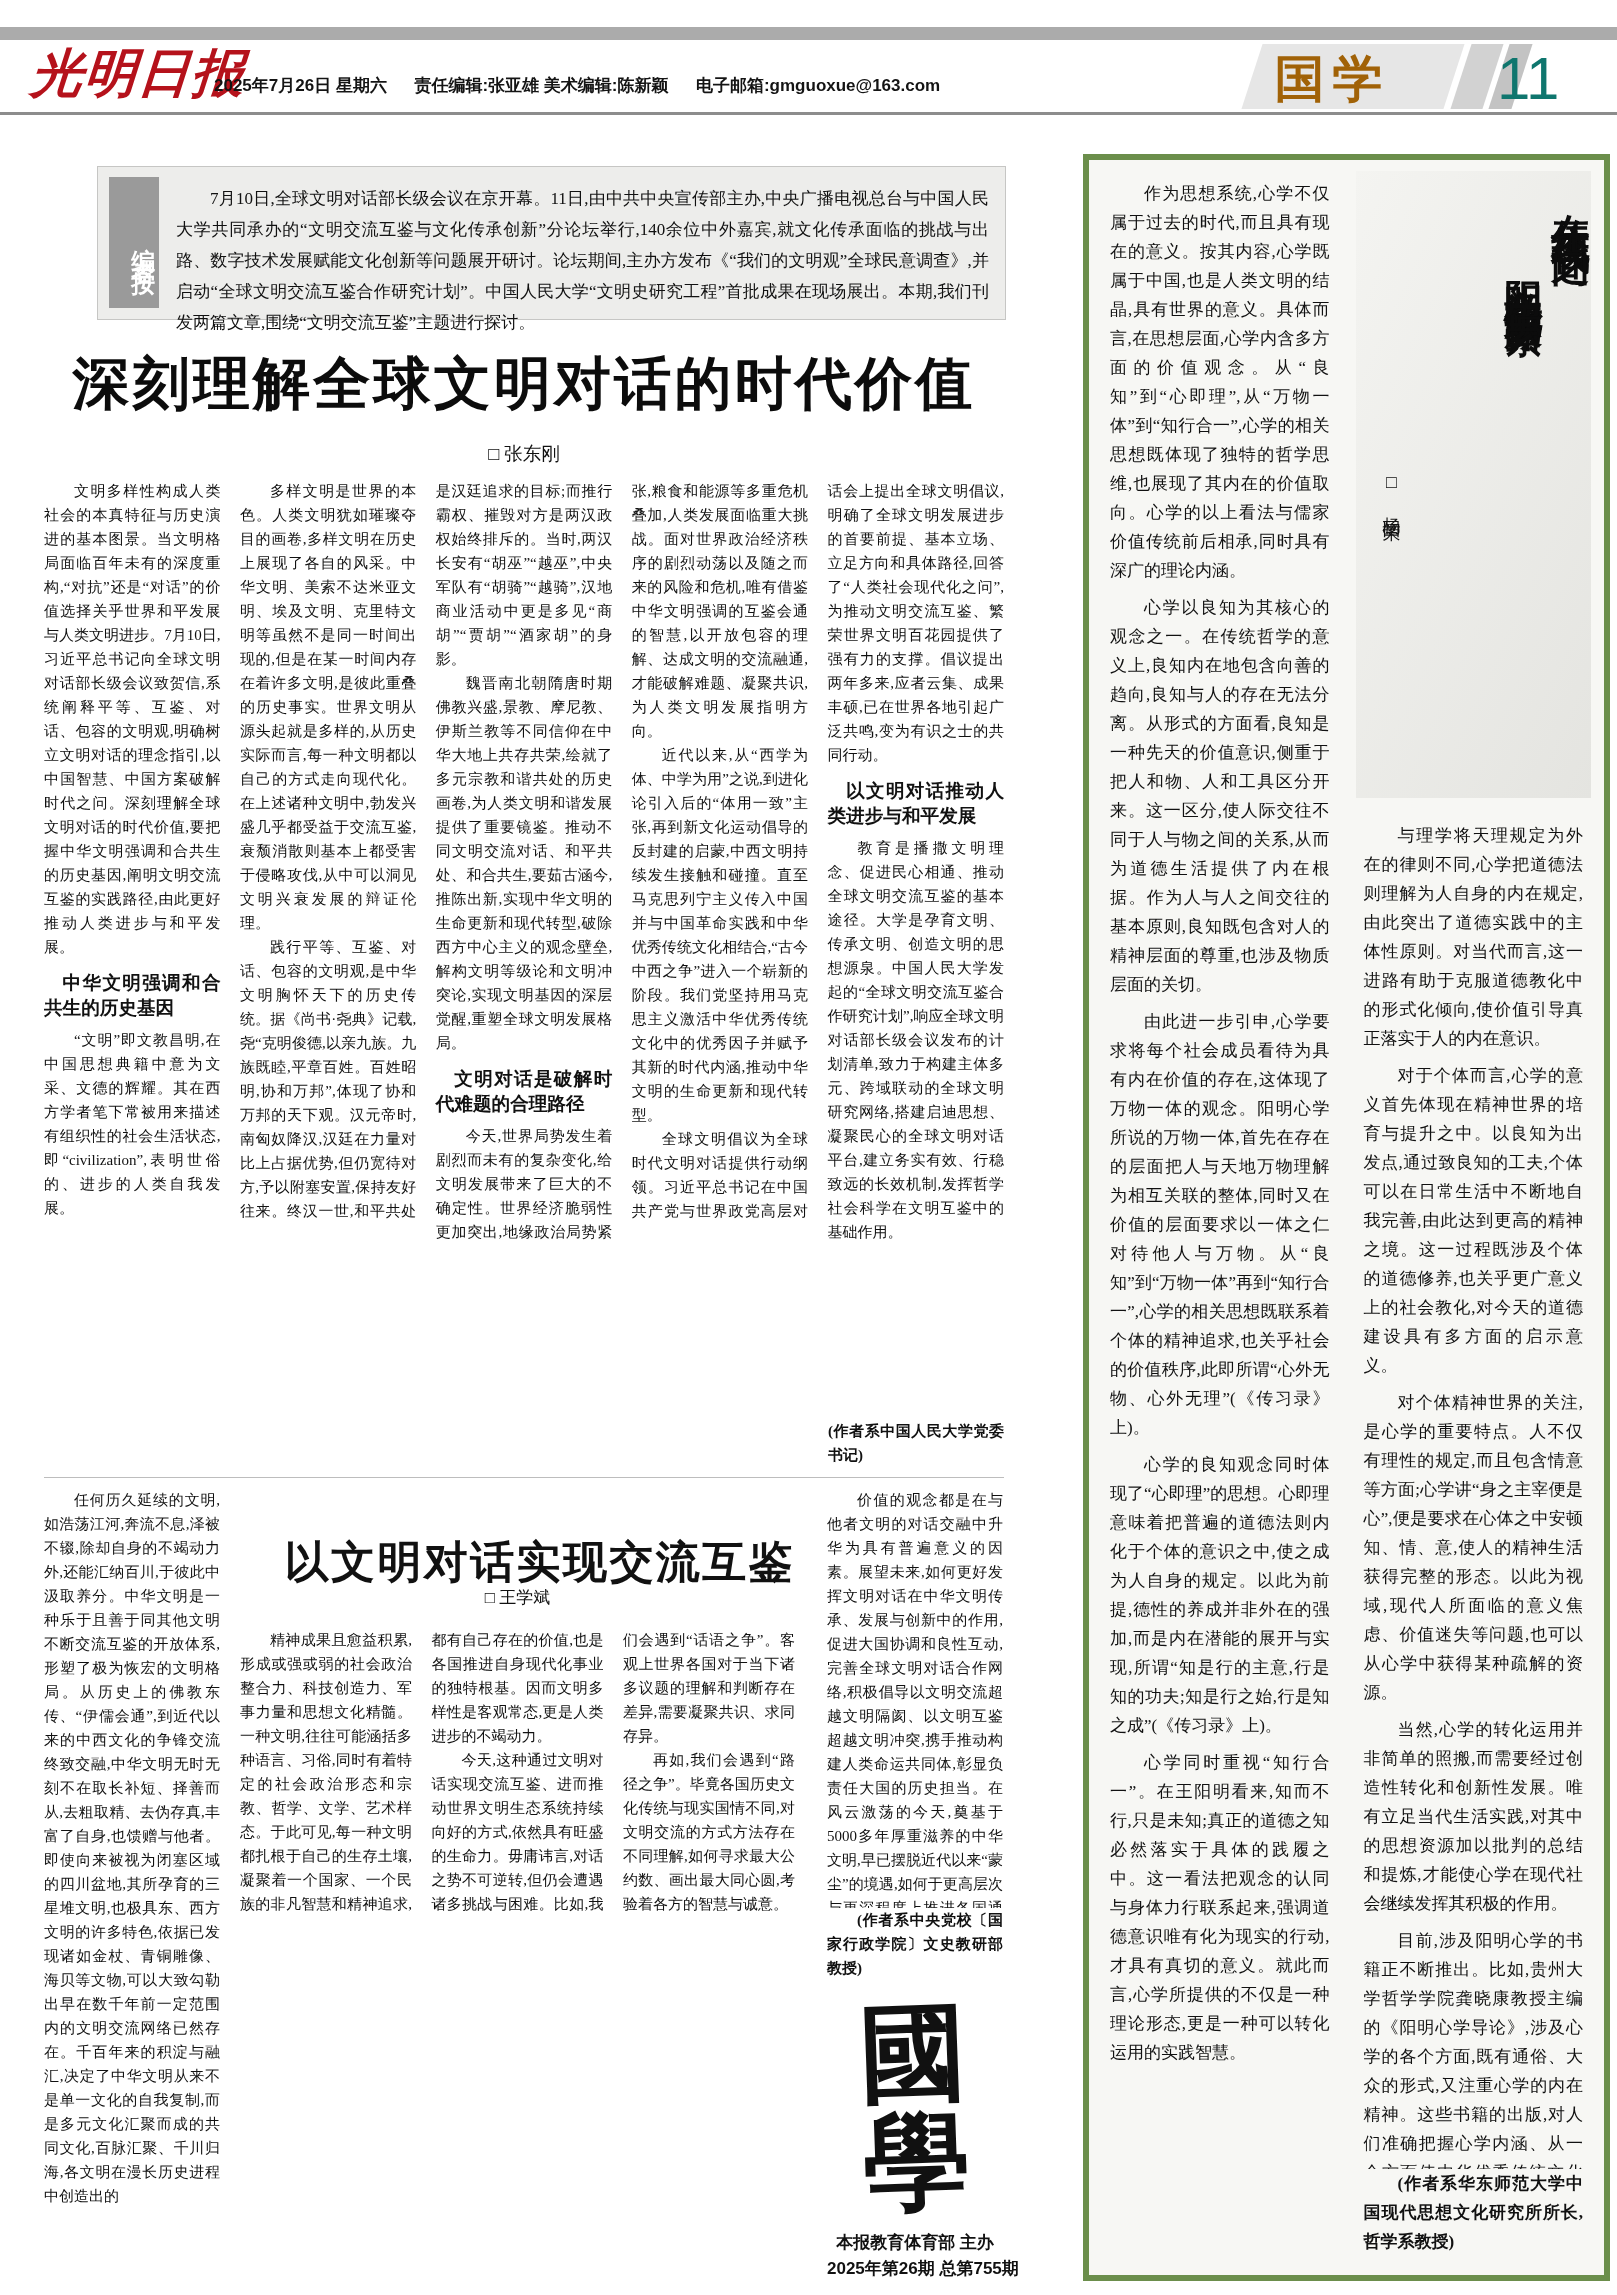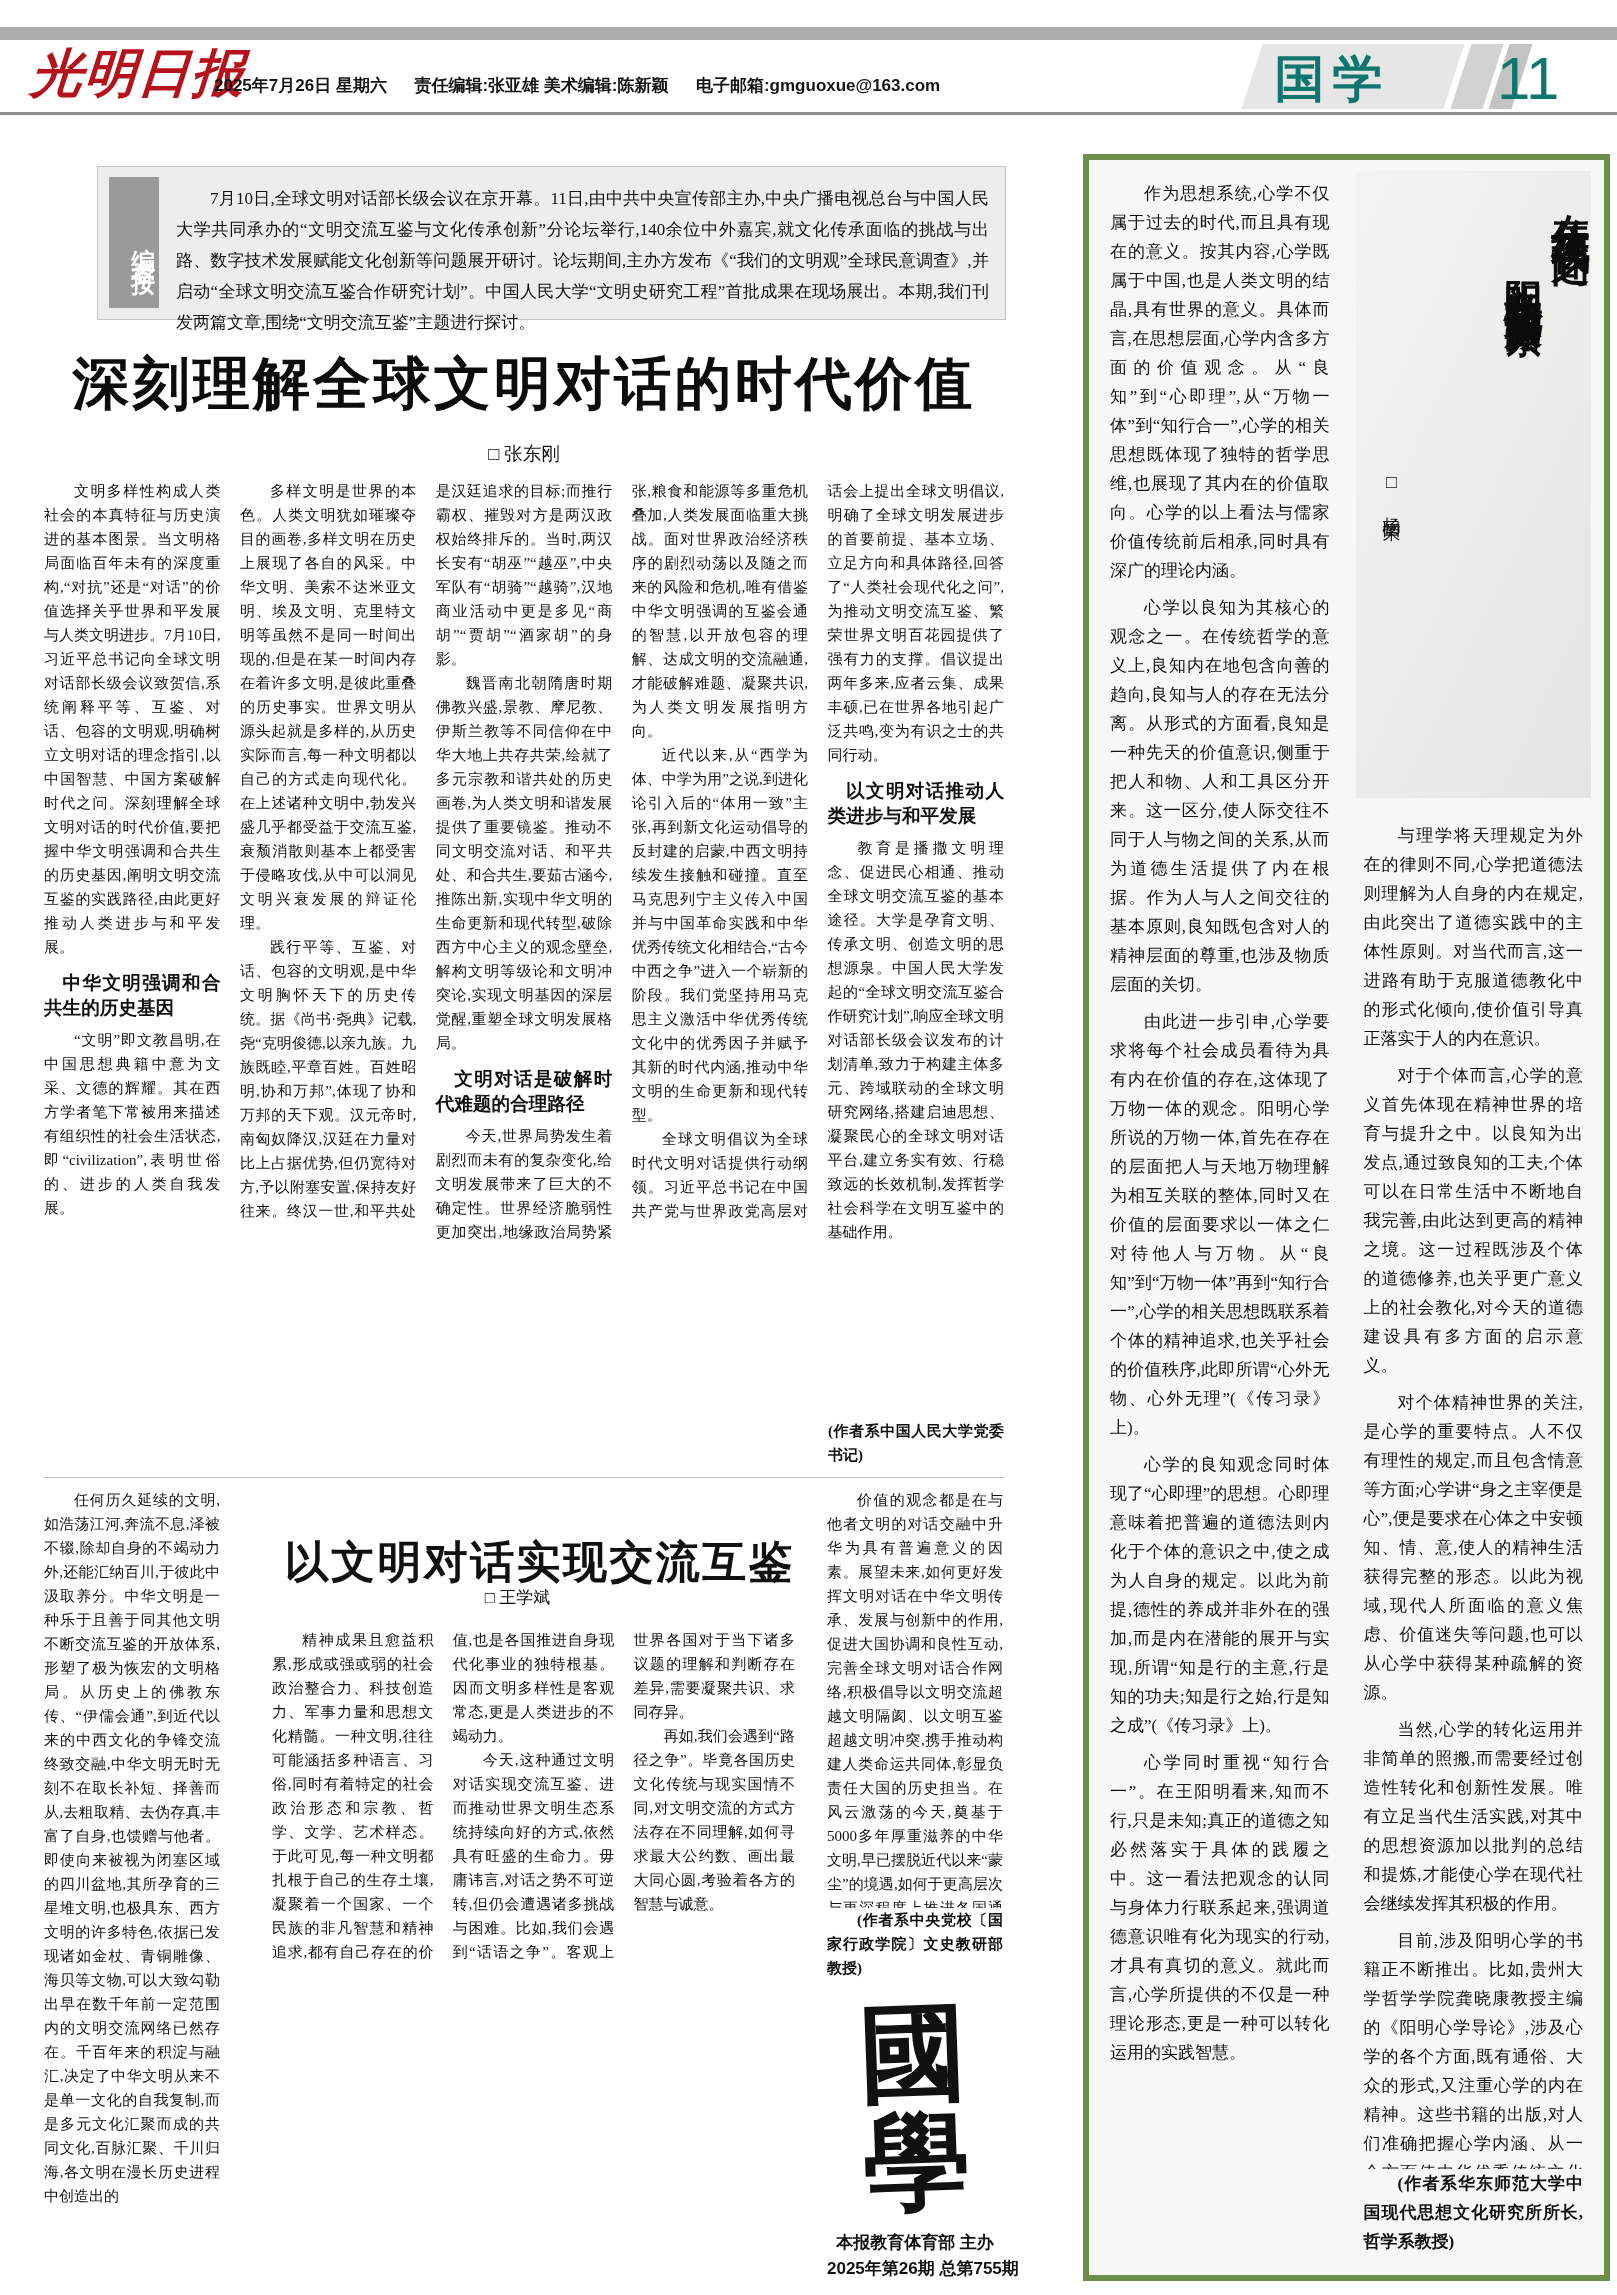--- a/index.html
+++ b/index.html
@@ -11,21 +11,21 @@
   #top-bar{position:absolute;left:0;top:27px;width:1617px;height:13px;background:#ababab;}
   #masthead{position:absolute;left:31px;top:39px;width:267px;height:65px;
             font-size:52px;font-weight:bold;font-style:italic;color:#b5121b;
             transform:skewX(-4deg);letter-spacing:1.6px;white-space:nowrap;}
   #dateline{position:absolute;left:214px;top:74px;width:809px;font-size:17px;font-weight:bold;
             display:flex;gap:27.5px;white-space:nowrap;color:#141414;}
   #section-badge{position:absolute;left:1252px;top:44px;width:323px;height:65px;}
   .badge-bg{position:absolute;left:0;top:0;width:202px;height:65px;background:#e6e6e6;transform:skewX(-18deg);}
   .badge-stripe1{position:absolute;left:209px;top:0;width:32px;height:65px;background:#d2d2d2;transform:skewX(-18deg);}
   .badge-stripe2{position:absolute;left:247px;top:0;width:22.6px;height:65px;background:#c3c3c3;transform:skewX(-18deg);}
-  #section-label{position:absolute;left:22.6px;top:1.6px;font-size:50px;font-weight:900;color:#0f766e;letter-spacing:8px;}
+  #section-label{position:absolute;left:22.6px;top:1.6px;font-size:50px;font-weight:900;color:#a16207;letter-spacing:8px;}
   #page-number{position:absolute;left:1497px;top:44px;font-size:60px;color:#0f766e;}
   #header-rule{position:absolute;left:0;top:112px;width:1617px;height:3.2px;background:#8c8c8c;}
 
   
   #editor-note{position:absolute;left:97px;top:166px;width:907px;height:152px;
                background:#ededeb;border:0.8px solid #c6c6c4;}
   #editor-note-label{position:absolute;left:11.3px;top:9.7px;width:50px;height:131px;background:#9a9a9a;
                      color:#fff;writing-mode:vertical-rl;font-size:24px;font-weight:bold;
                      letter-spacing:11.3px;text-align:center;padding-top:8px;box-sizing:border-box;}
   #editor-note-text{position:absolute;left:78px;top:16px;width:813px;font-size:17px;line-height:31px;
@@ -44,21 +44,21 @@
              line-height:24px;background:#fff;text-align:justify;}
   #article-divider{position:absolute;left:44px;top:1477px;width:960px;height:0.8px;background:#bdbdbd;}
 
   
   #a2{position:absolute;left:44px;top:1488px;width:960px;height:794px;font-size:15px;line-height:24px;}
   #a2 p{margin:0;text-indent:2em;text-align:justify;}
   #a2-col1{position:absolute;left:0;top:0;width:176px;height:794px;overflow:hidden;}
   #a2-middle{position:absolute;left:196px;top:0;width:555px;height:794px;}
   #a2-headline{margin-top:63px;text-align:right;font-size:44px;font-weight:900;letter-spacing:2.4px;}
   #a2-byline{text-align:center;font-size:17px;margin-top:11.3px;}
-  #a2-middle-flow{margin-top:18px;height:631px;overflow:hidden;column-count:3;column-gap:19.4px;margin-left:32px;}
+  #a2-middle-flow{margin-top:18px;height:631px;overflow:hidden;column-count:3;column-gap:19.4px;}
   #a2-col5{position:absolute;left:783px;top:0;width:176px;height:794px;display:flex;flex-direction:column;}
   #a2-col5-text{height:420px;overflow:hidden;}
   #a2-author{font-weight:bold;margin-top:1.6px;}
   #guoxue-logo{margin-top:auto;text-align:center;line-height:1.02;
                font-weight:bold;transform:rotate(-2deg);}
   #guoxue-logo div{font-size:107px;}
   #a2-footer{text-align:center;font-weight:bold;font-size:17px;line-height:26px;margin-top:11.3px;
              font-family:"Liberation Sans","DejaVu Sans",sans-serif;white-space:nowrap;}
 
   

